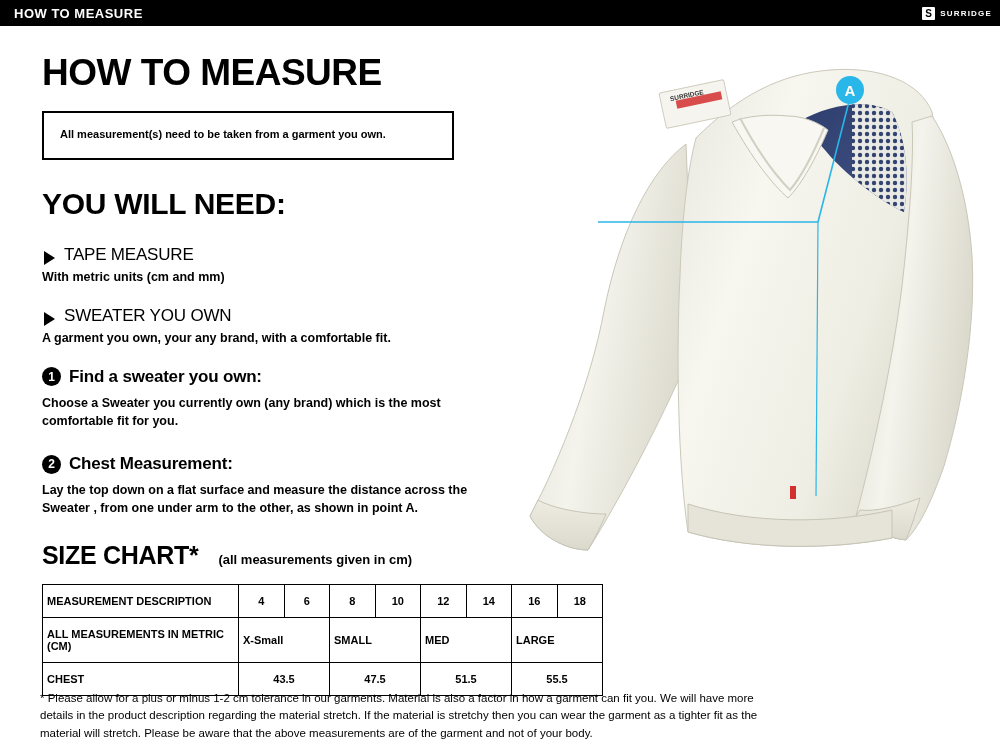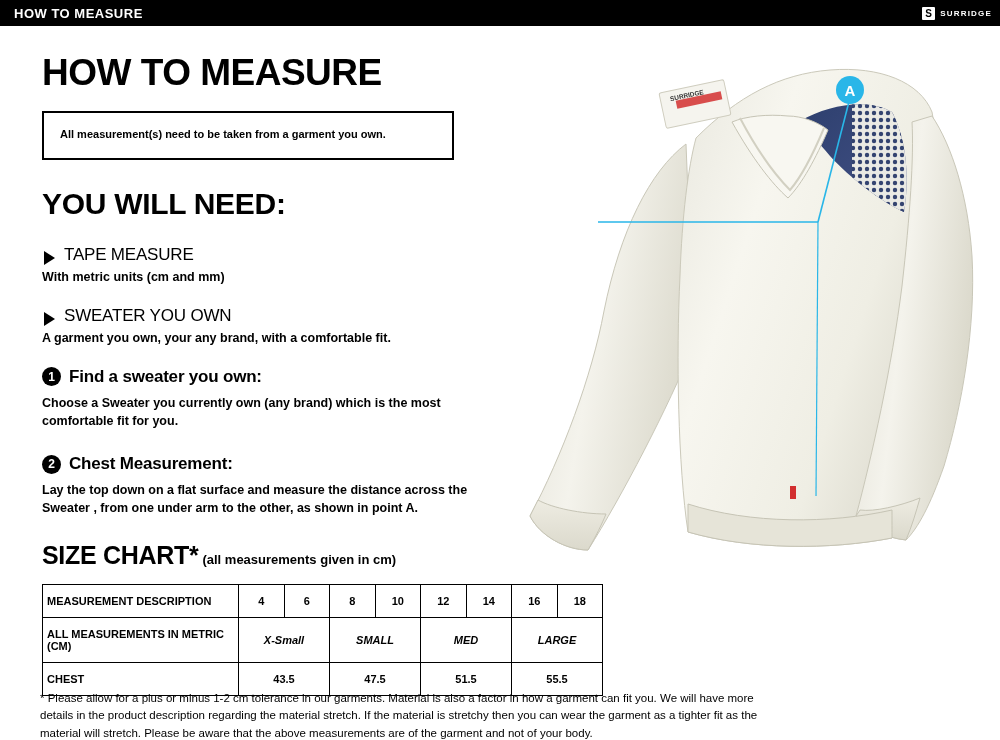--- a/index.html
+++ b/index.html
@@ -139,21 +139,21 @@
     line-height: 1.45;
     margin-top: 7px;
     margin-bottom: 24px;
     max-width: 452px;
   }
 
   .size-chart-head {
     margin-top: 4px;
     display: flex;
     align-items: baseline;
-    gap: 4px;
+    gap: 20px;
   }
   .size-chart-head .big {
     font-size: 25px;
     font-weight: bold;
     letter-spacing: -0.3px;
   }
   .size-chart-head .small {
     font-size: 13px;
     font-weight: bold;
   }
@@ -179,24 +179,22 @@
   }
   td.metric-cell {
     font-size: 10.5px;
     font-weight: bold;
   }
   td.num-cell {
     text-align: center;
     width: 45.5px;
   }
   td.group-cell {
-    text-align: center;
     font-size: 12.5px;
     font-weight: bold;
-    font-style: italic;
   }
   td.val-cell {
     text-align: center;
     font-size: 11px;
     font-weight: bold;
   }
   .table-row-tall td { height: 19px; }
 
   
   .footnote {

